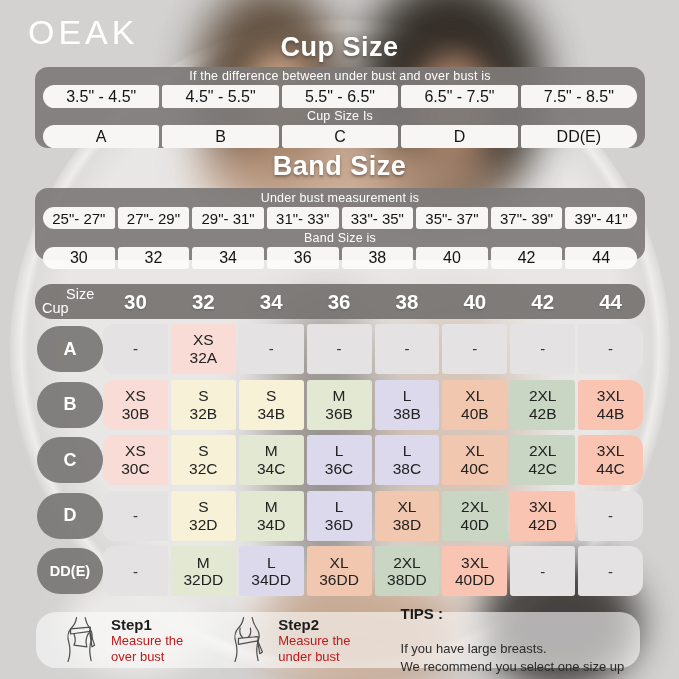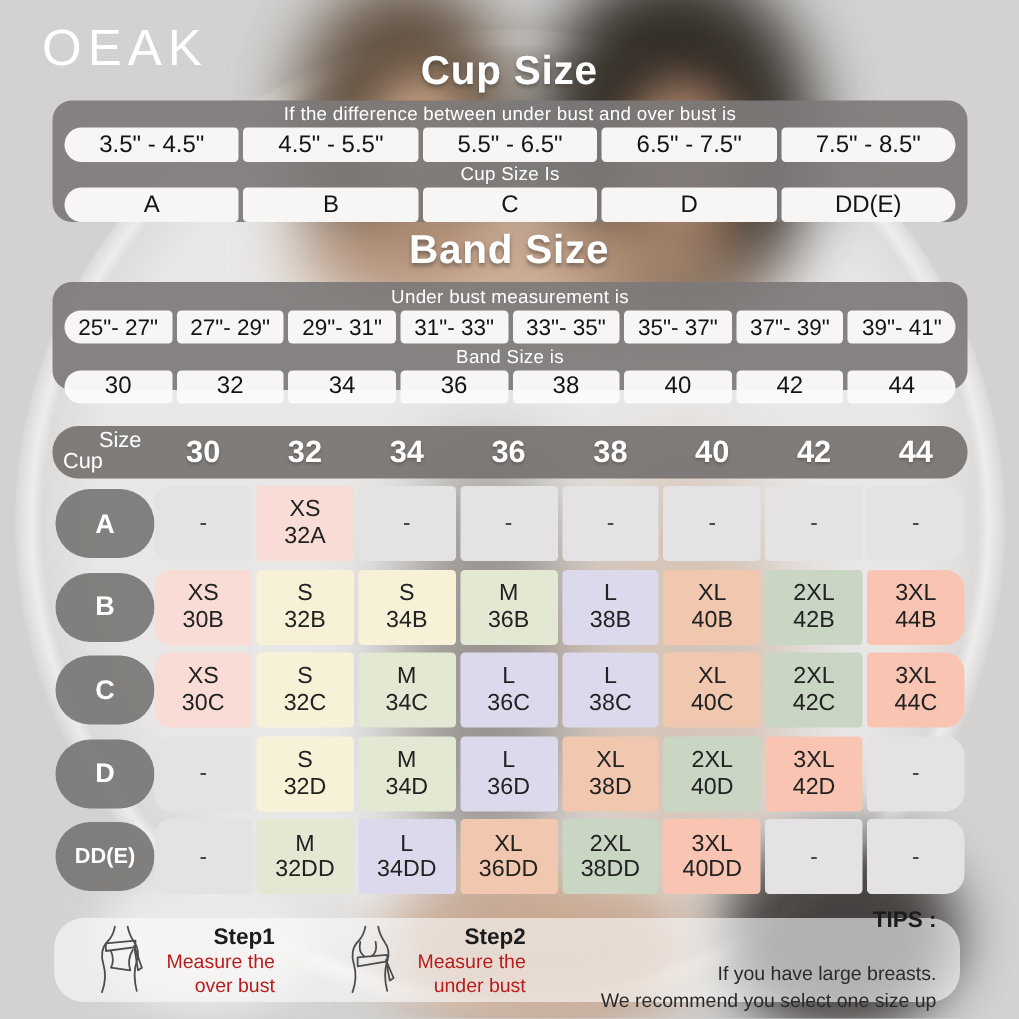--- a/index.html
+++ b/index.html
@@ -73,21 +73,21 @@
   .mr-label.small { font-size:14.5px; }
   .mr-cells { position:absolute; left:68px; right:2px; top:0; height:100%; display:flex; gap:3px; }
   .mr-cell { flex:1; display:flex; flex-direction:column; align-items:center; justify-content:center;
     font-size:15.5px; color:#222; line-height:1.15; border-radius:3px; text-align:center; }
   .mr-cell:first-child { border-top-left-radius:11px; border-bottom-left-radius:11px; }
   .mr-cell:last-child { border-top-right-radius:13px; border-bottom-right-radius:13px; }
   .mr-cell .dash { font-size:15px; color:#333; }
 
   
   .footer-bar { position:absolute; left:36px; top:612px; width:604px; height:56px;
-    background:rgba(252,252,252,.6); border-radius:20px; display:flex; align-items:center;text-align:right; }
+    background:rgba(252,252,252,.6); border-radius:20px; display:flex; align-items:center; }
   .step { display:flex; align-items:center; }
   .step-icon { width:40px; height:48px; flex:0 0 auto; }
   .step-text { margin-left:11px; }
   .step-title { font-weight:bold; font-size:15px; color:#1c1c1c; }
   .step-line { font-size:13px; color:#b91c1c; line-height:1.22; }
   .step1 { margin-left:24px; }
   .step2 { margin-left:44px; }
   .tips { margin-left:50px; }
   .tips-title { font-weight:bold; font-size:15px; color:#1c1c1c; margin-bottom:18px; }
   .tips-line { font-size:13px; color:#2b2b2b; line-height:1.35; }

